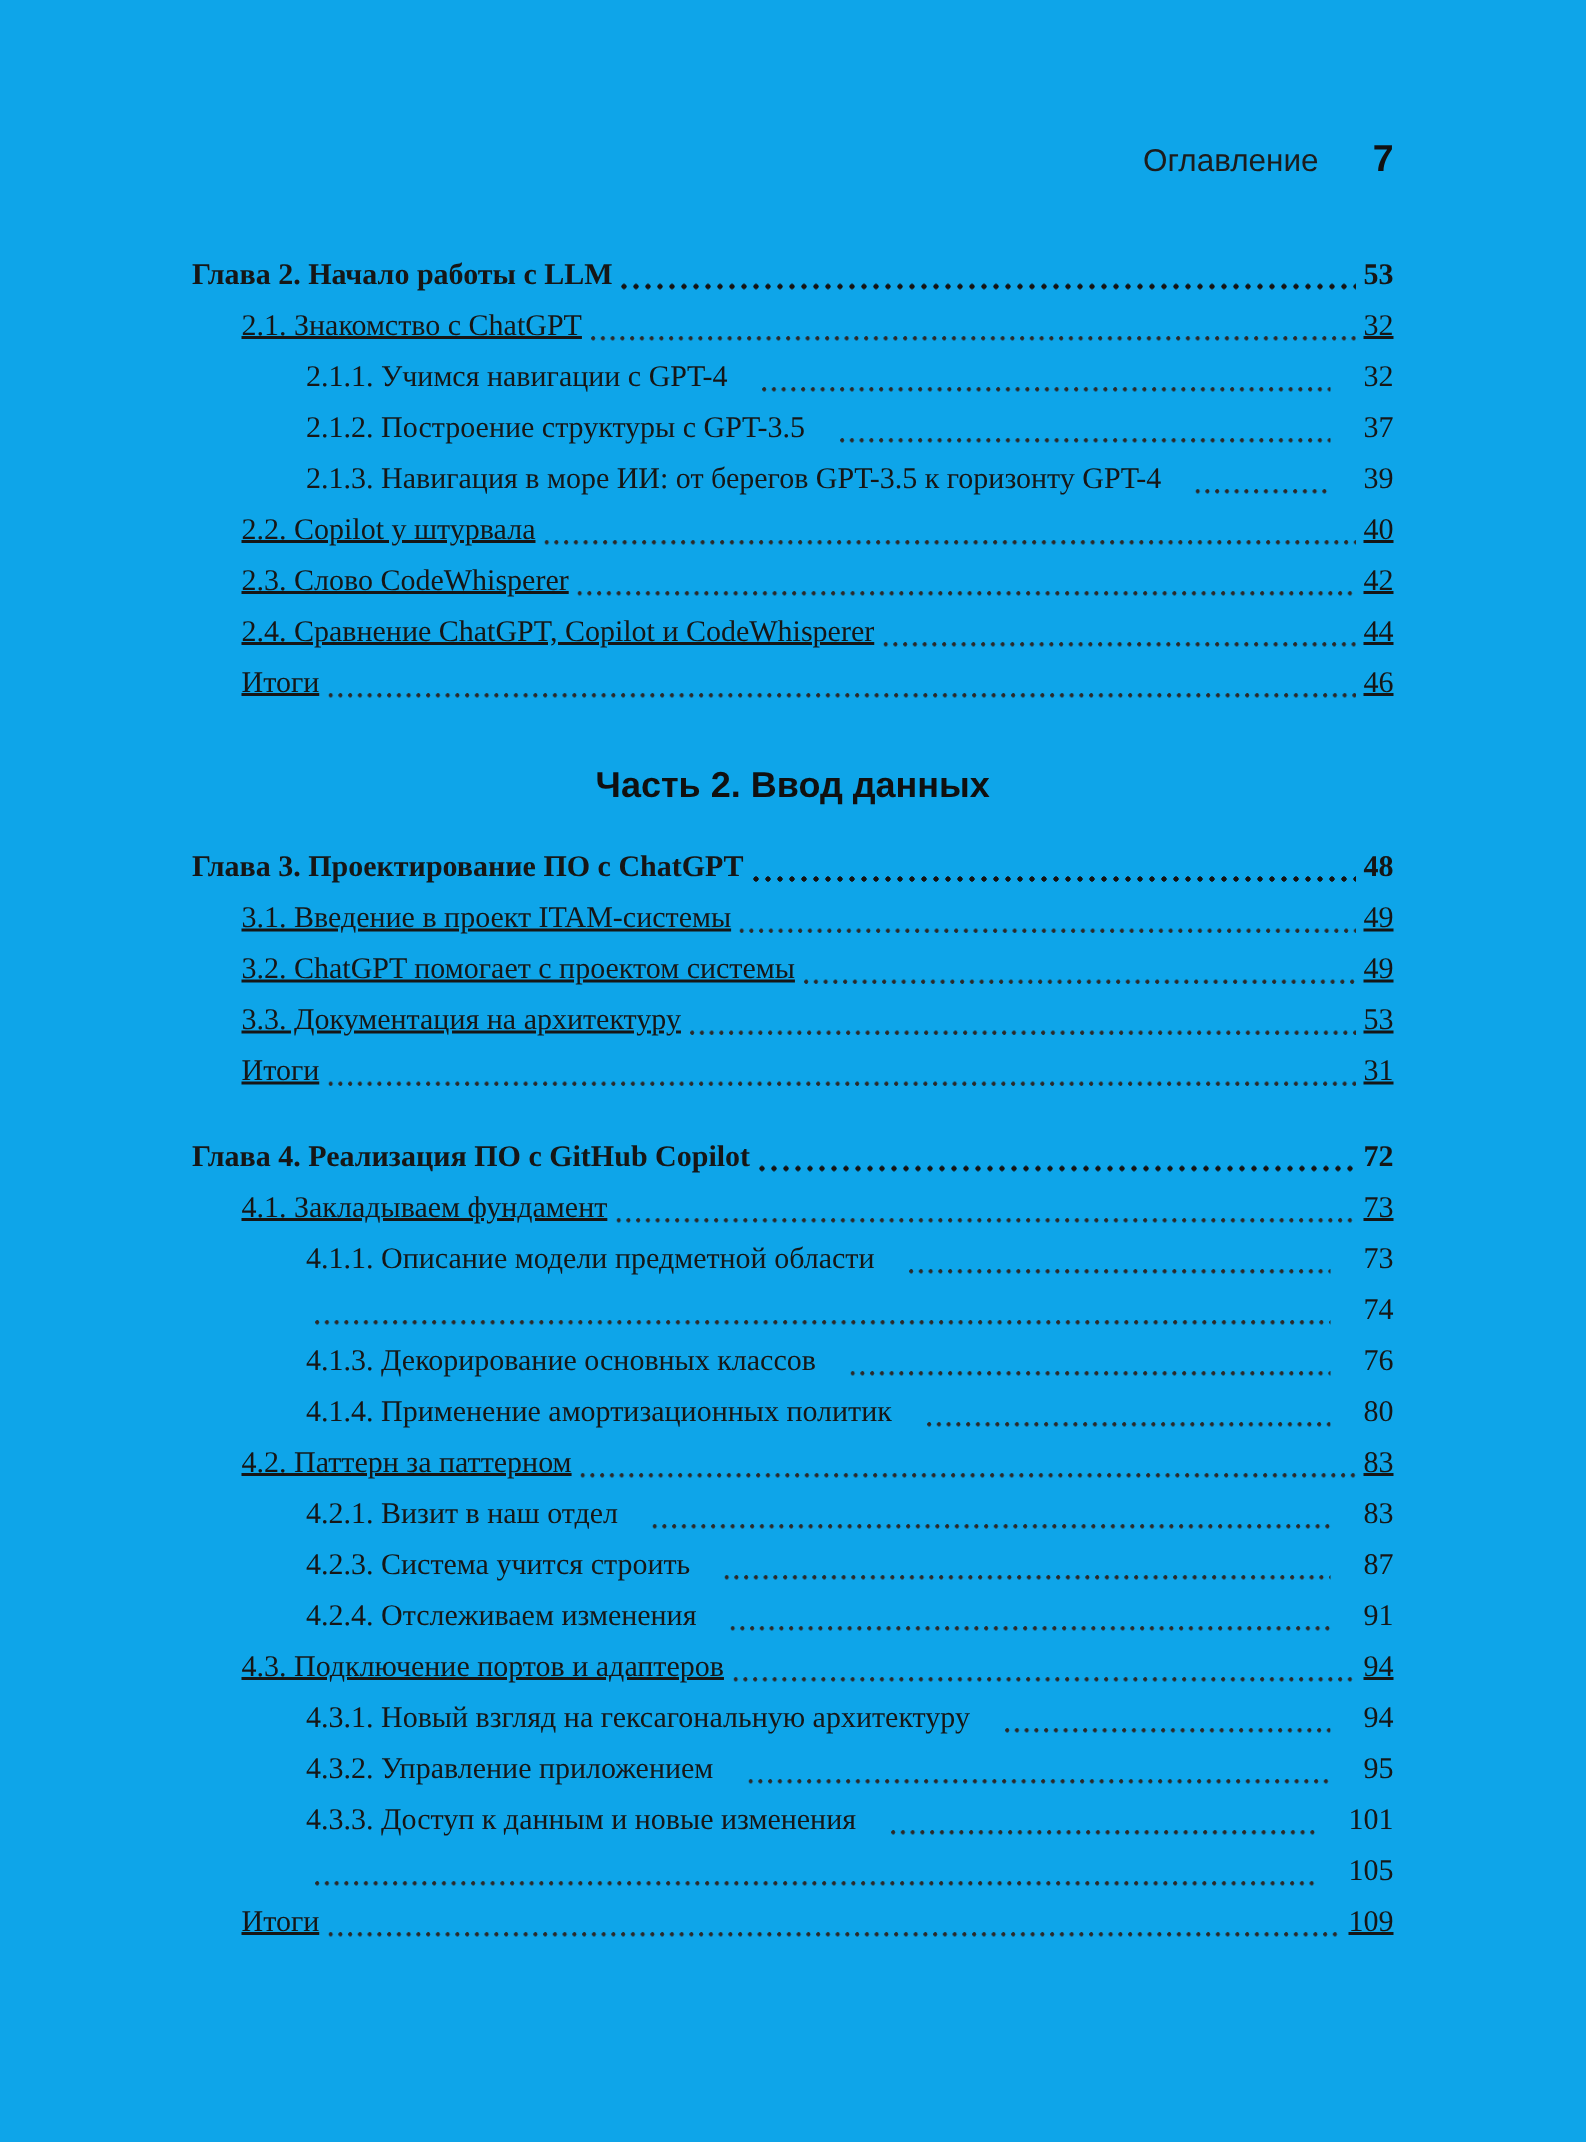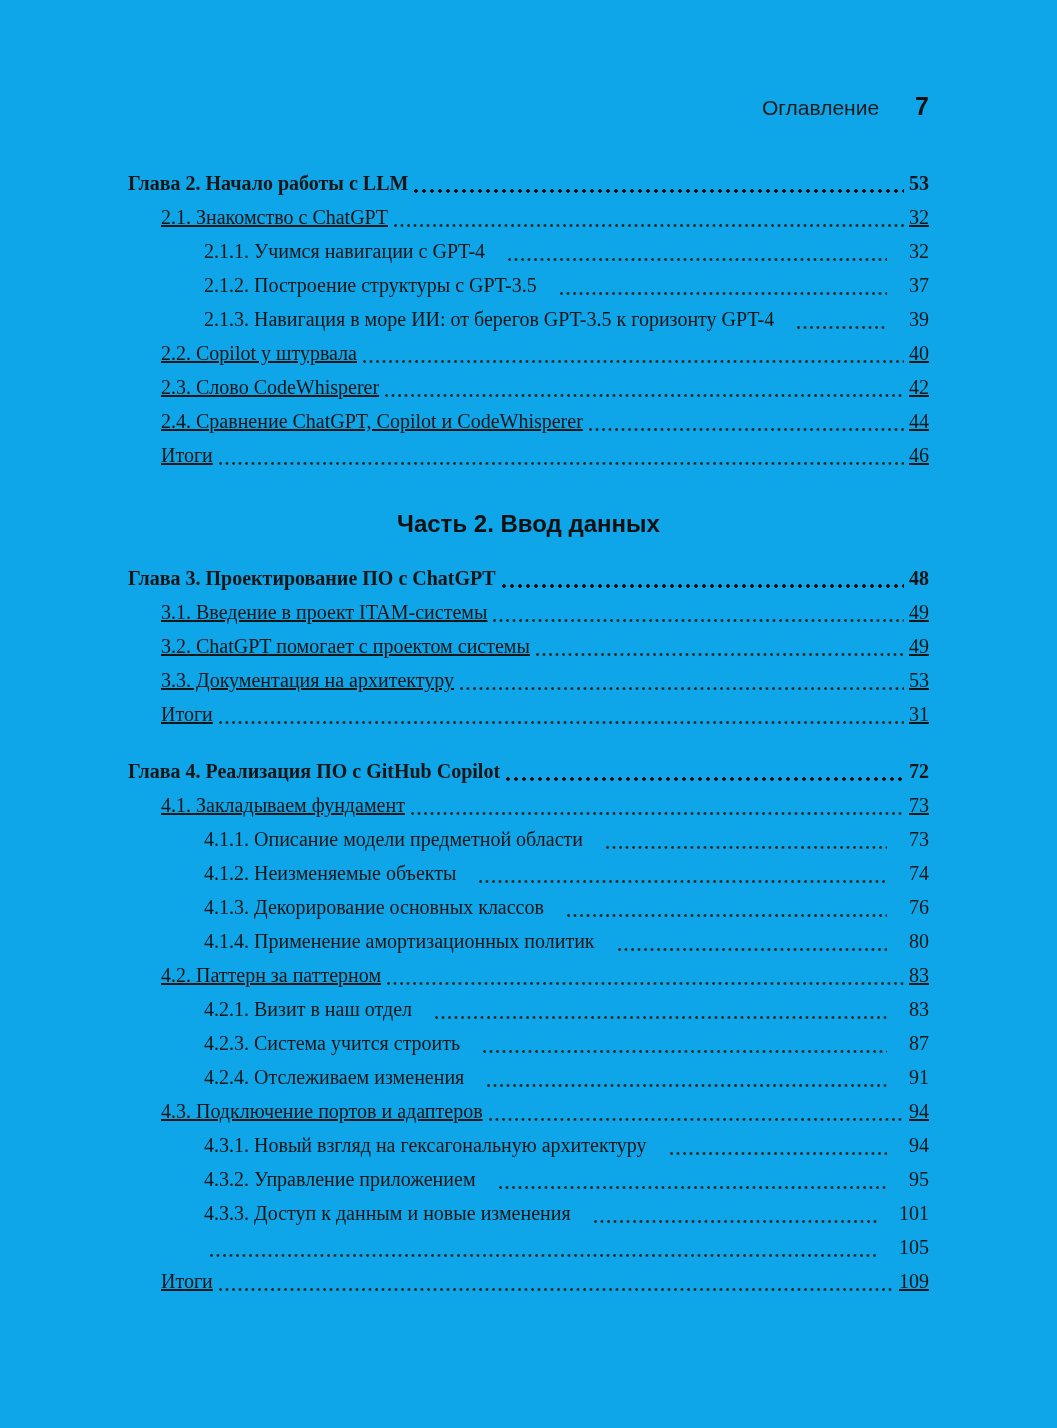--- a/index.html
+++ b/index.html
@@ -173,21 +173,20 @@
     <span class="title">4.1. Закладываем фундамент</span>
     <span class="leader"></span>
     <span class="pg">73</span>
   </div>
       <div class="toc-entry subsection">
     <span class="title">4.1.1. Описание модели предметной области</span>
     <span class="leader"></span>
     <span class="pg">73</span>
   </div>
       <div class="toc-entry subsection">
-    <span class="title">4.1.2. Неизменяемые объекты</span>
     <span class="leader"></span>
     <span class="pg">74</span>
   </div>
       <div class="toc-entry subsection">
     <span class="title">4.1.3. Декорирование основных классов</span>
     <span class="leader"></span>
     <span class="pg">76</span>
   </div>
       <div class="toc-entry subsection">
     <span class="title">4.1.4. Применение амортизационных политик</span>

